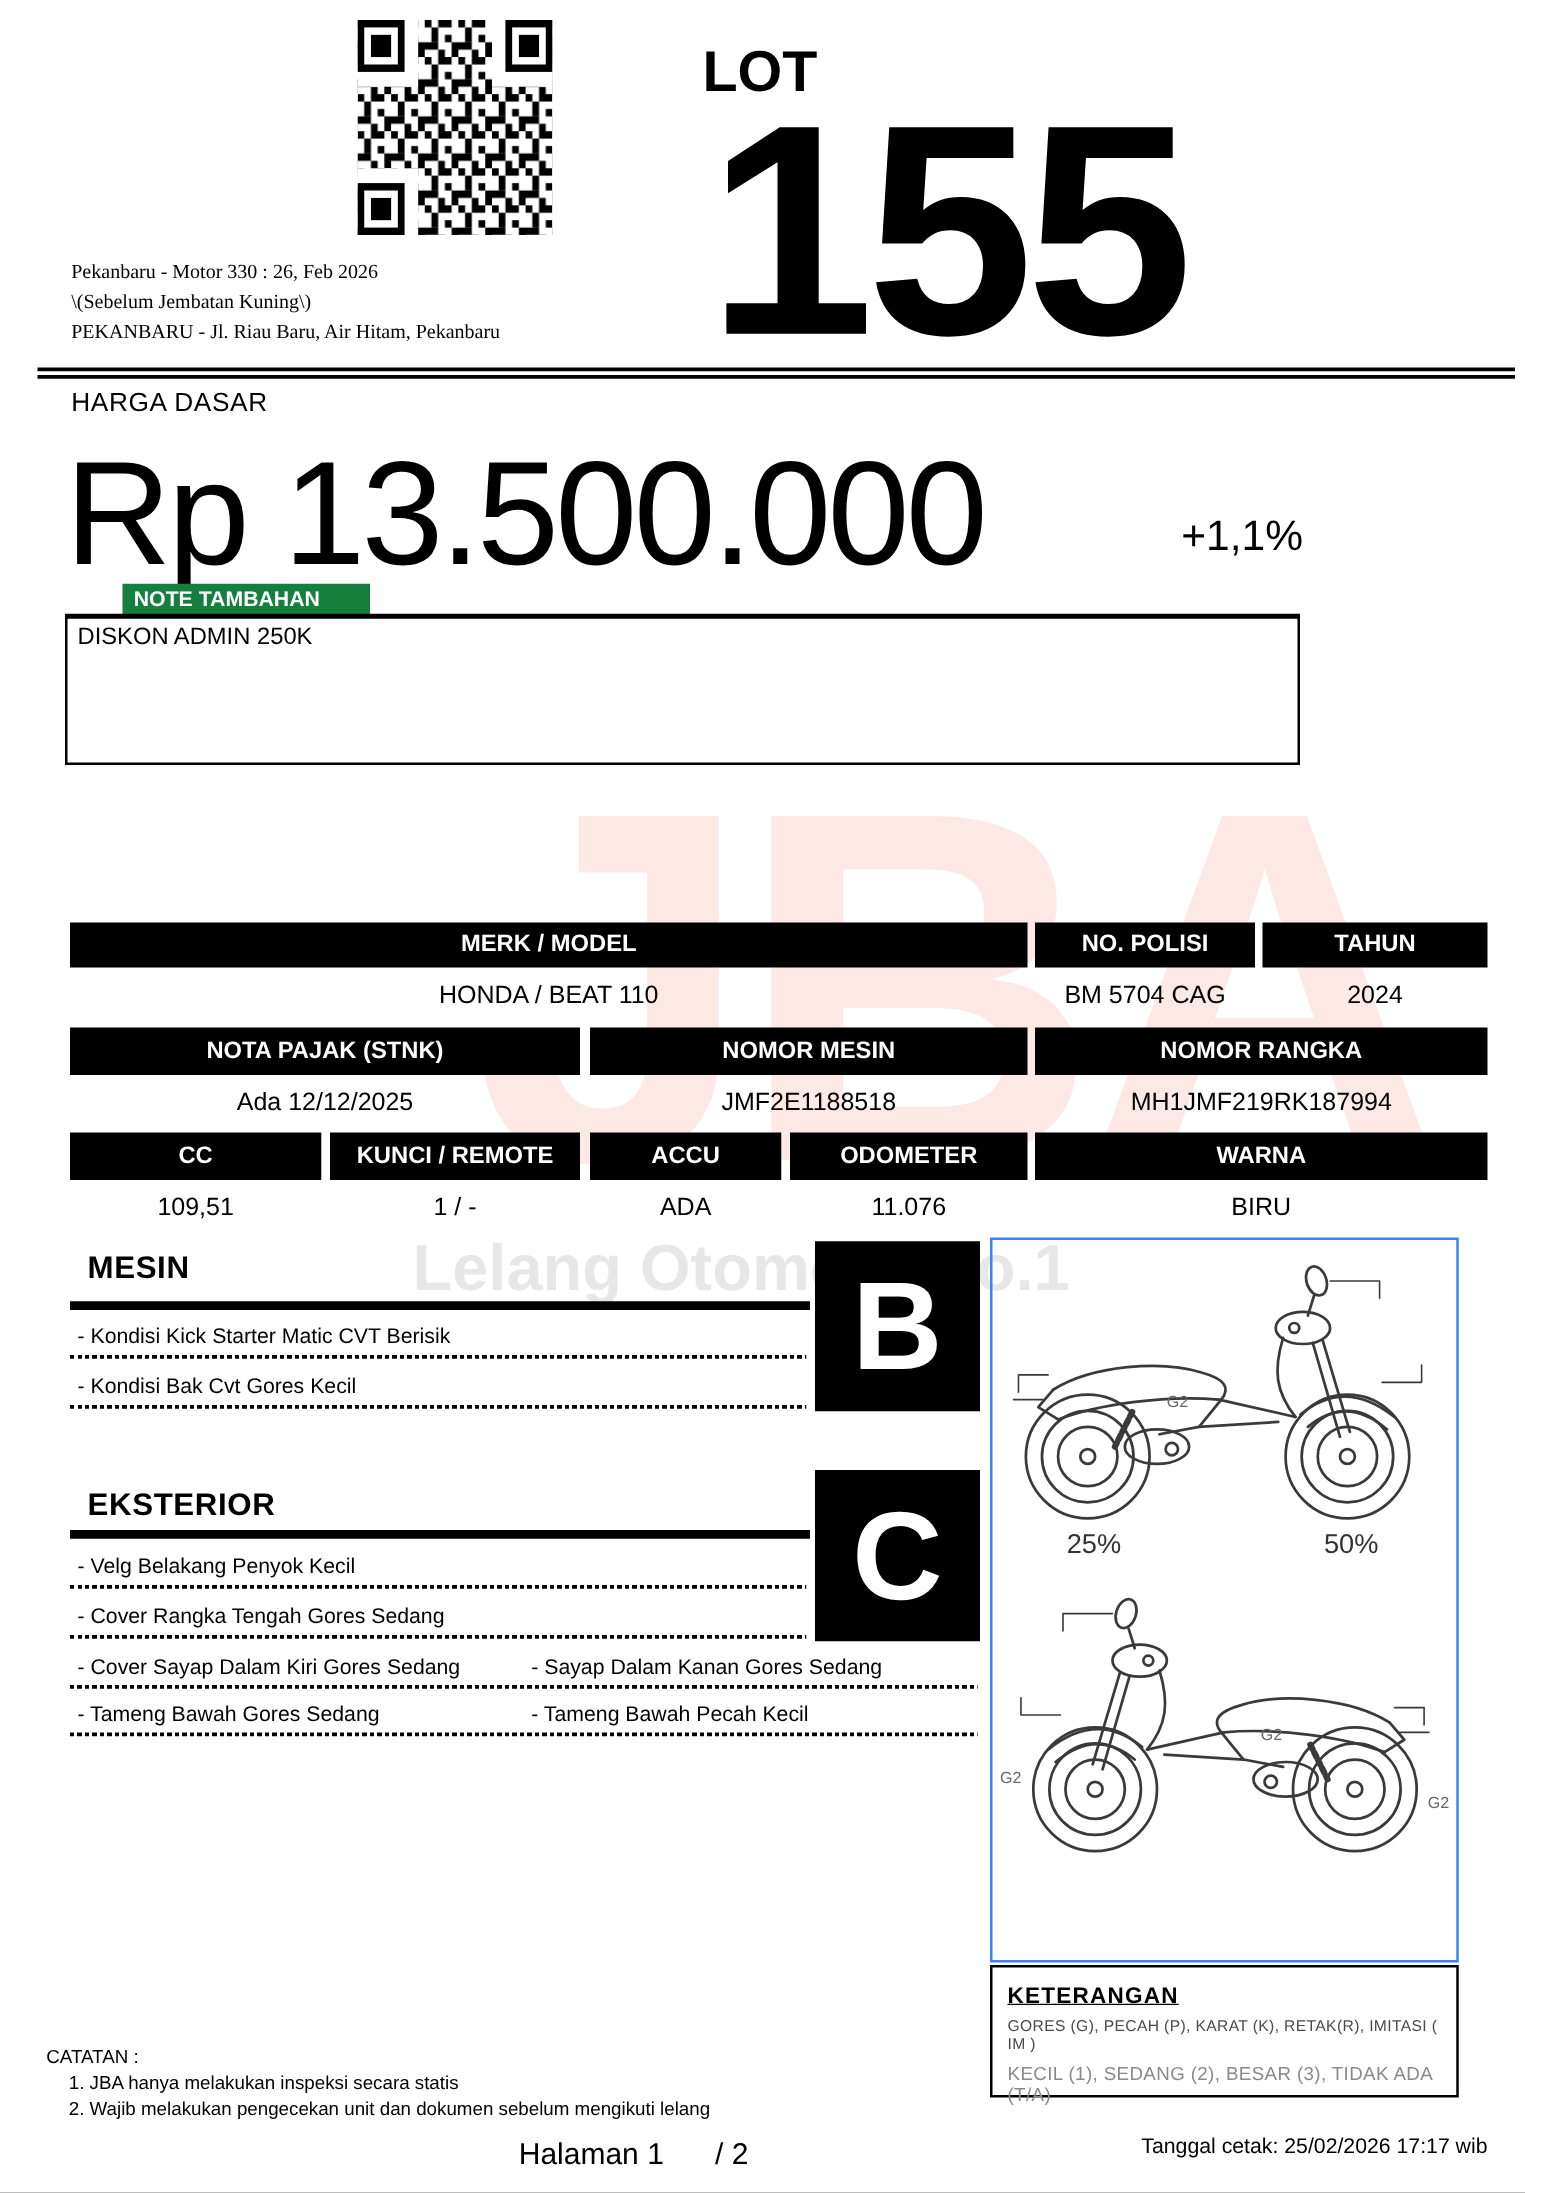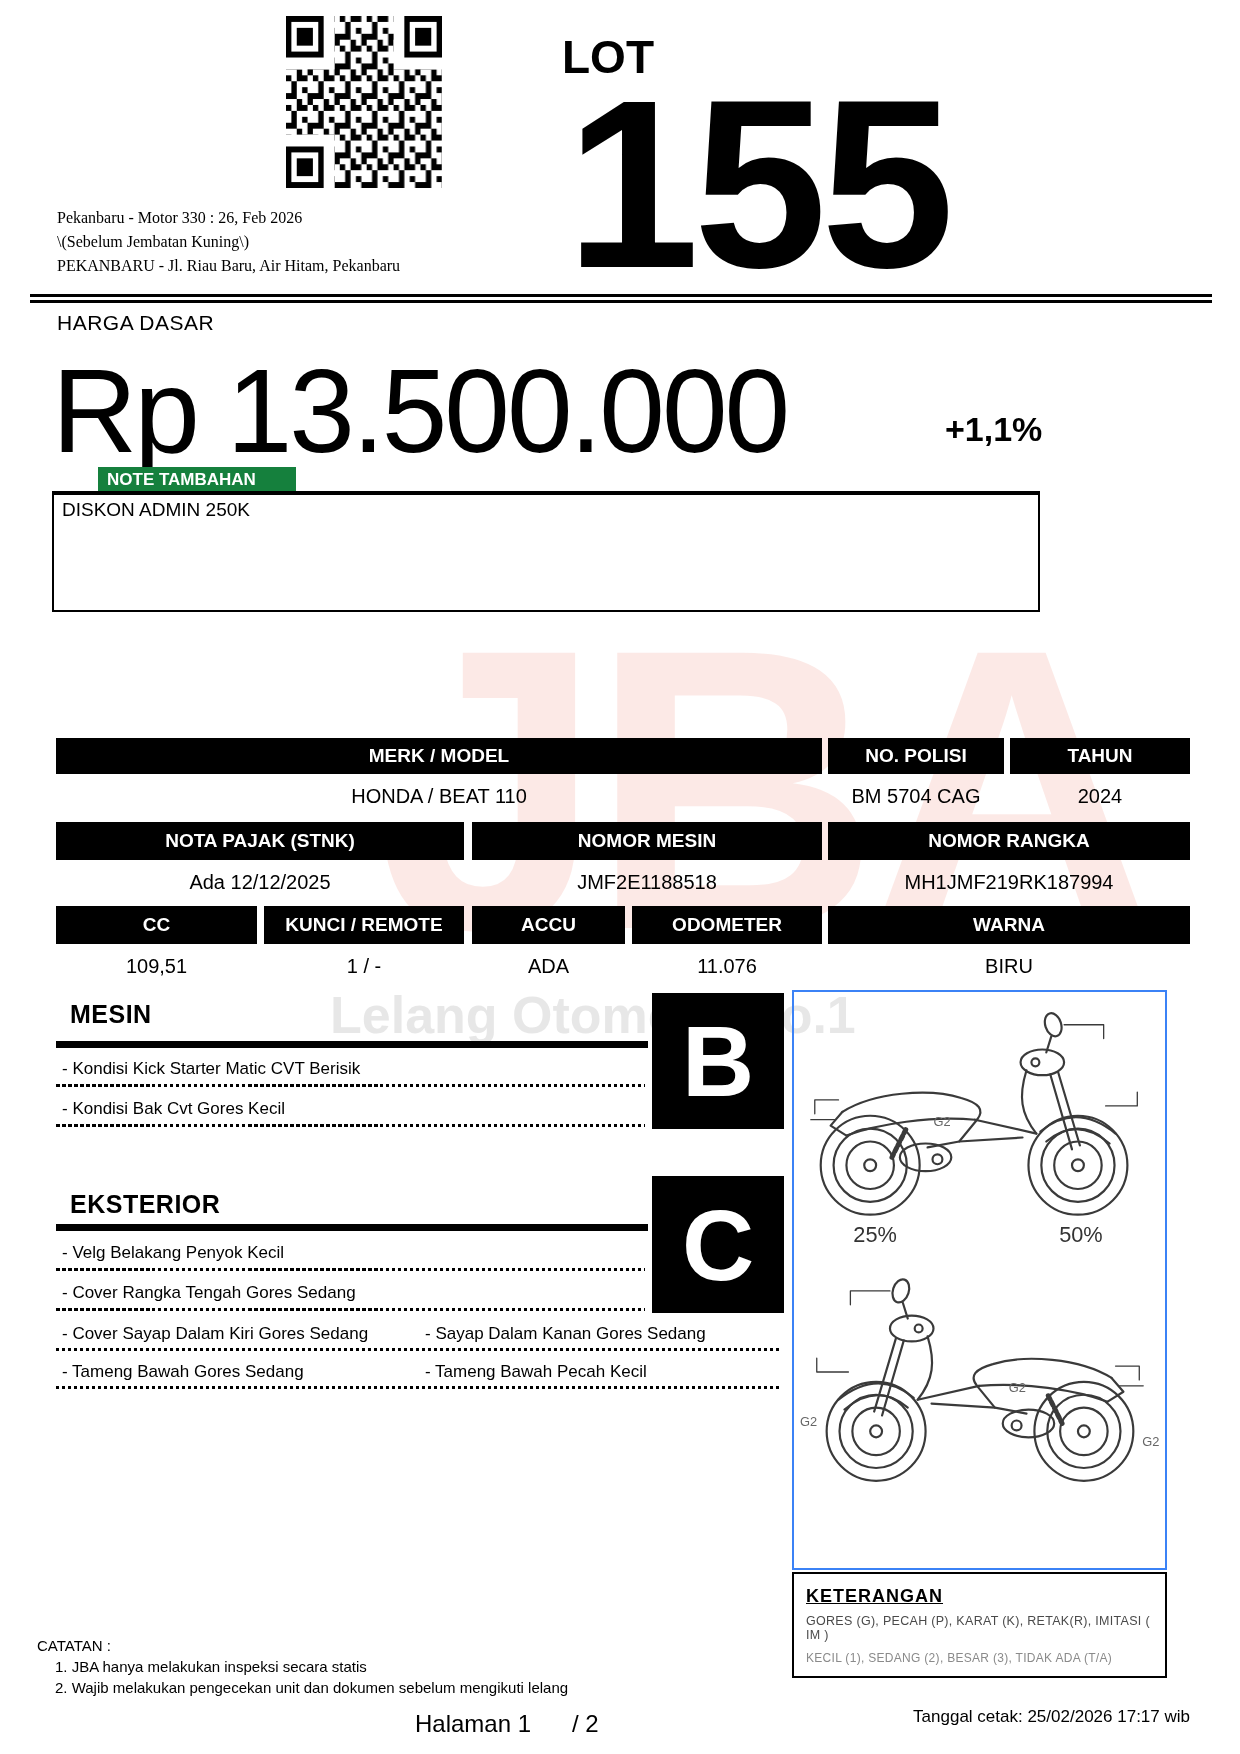--- a/index.html
+++ b/index.html
@@ -8,35 +8,35 @@
     font-family:"Liberation Sans",sans-serif;color:#000;overflow:hidden;
   }
   .abs{position:absolute;}
   .wm-jba{font-size:400px;font-weight:bold;line-height:380px;letter-spacing:-12px;color:rgba(233,88,60,0.13);z-index:0;}
   .wm-text{font-size:52px;font-weight:bold;color:rgba(110,110,110,0.17);z-index:0;}
   .z{z-index:1;}
   .addr{font-size:16px;line-height:24px;font-family:Liberation Serif, serif;}
   .dbl-rule{border-top:3.5px solid #000;border-bottom:3.5px solid #000;height:3px;}
   .harga-label{font-size:21px;letter-spacing:0.5px;}
   .price{font-size:118px;line-height:130px;letter-spacing:-3px;white-space:nowrap;}
-  .pct-change{font-size:34px;font-weight:bold;}
+  .pct-change{font-size:34px;font-weight:normal;}
   .note-tab{background:#15803d;color:#fff;font-weight:bold;font-size:17px;display:flex;align-items:center;padding-left:9px;box-sizing:border-box;margin-left:46px;}
   .note-box{border:2px solid #000;border-top:4px solid #000;box-sizing:border-box;font-size:19px;padding:4px 8px;}
   .hcell{background:#000;color:#fff;font-weight:bold;font-size:19px;display:flex;align-items:center;justify-content:center;box-sizing:border-box;}
   .vcell{font-size:20px;display:flex;align-items:center;justify-content:center;box-sizing:border-box;}
   .sec-title{font-size:25px;font-weight:bold;letter-spacing:0.5px;}
   .thick-rule{background:#000;}
   .item{font-size:17px;white-space:nowrap;}
   .dot{height:3px;background:repeating-linear-gradient(90deg,#000 0 3.5px,transparent 3.5px 6px);}
   .grade-box{background:#000;color:#fff;display:flex;align-items:center;justify-content:center;font-weight:bold;font-size:100px;line-height:100px;}
   .diagram-box{border:2px solid #3b82f6;box-sizing:border-box;background:transparent;}
   .ket-box{border:2px solid #000;box-sizing:border-box;padding:12px 12px;}
   .ket-title{font-size:18px;font-weight:bold;letter-spacing:1px;text-decoration:underline;}
   .ket-line1{font-size:12.5px;color:#4a4a4a;margin-top:7px;letter-spacing:0.3px;}
-  .ket-line2{font-size:12px;color:#8a8a8a;margin-top:9px;letter-spacing:0.3px;}
+  .ket-line2{font-size:15px;color:#8a8a8a;margin-top:9px;letter-spacing:0.3px;}
   .foot{font-size:15px;}
   .page-num{font-size:24px;}
   .print-date{font-size:17px;text-align:right;}
   .pct{font-size:22px;fill:#333;font-family:"Liberation Sans",sans-serif;}
   .g2t{font-size:13px;fill:#666;font-family:"Liberation Sans",sans-serif;}
 </style>
 </head>
 <body>
 
 <div class="page">

